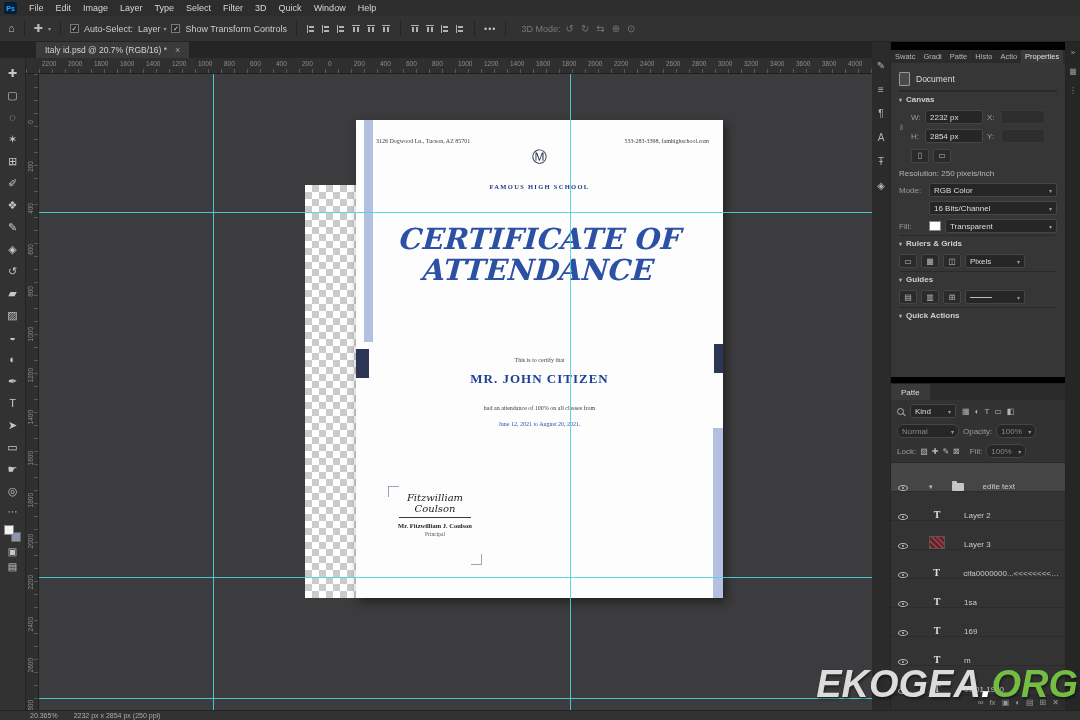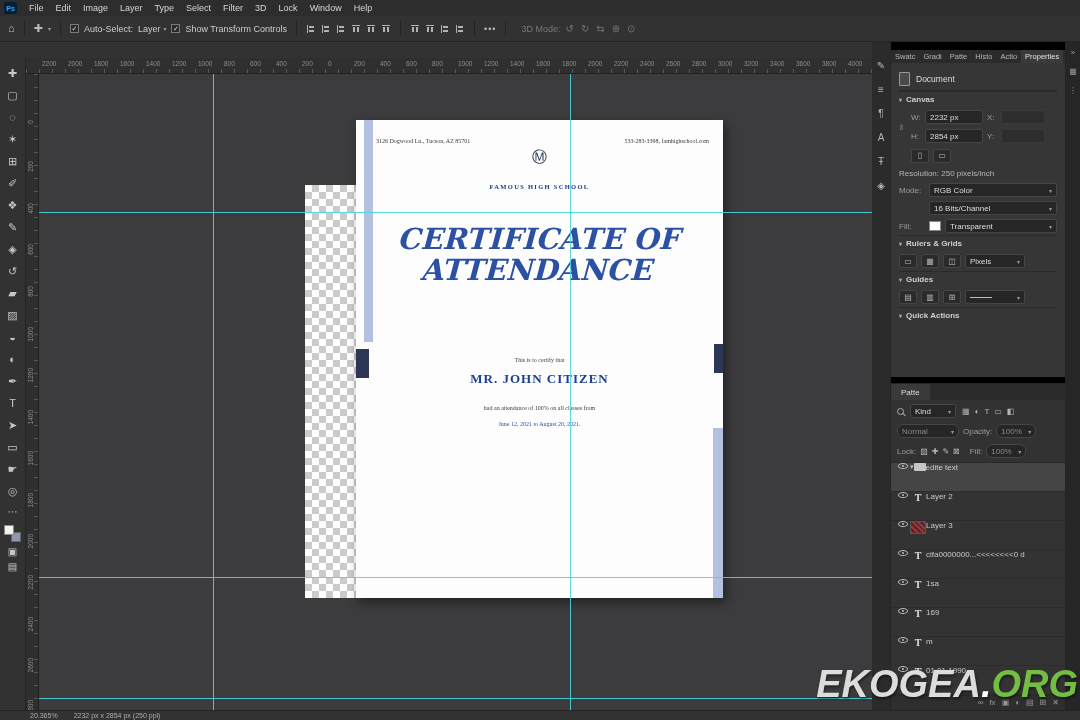--- a/index.html
+++ b/index.html
@@ -153,21 +153,21 @@
   .layers-tab-row { height:16px; background:#2b2b2b; display:flex; }
   .layers-tab { background:#3a3a3a; padding:0 10px; font-size:8px; color:#dddddd; display:flex; align-items:center; }
   .layers-controls { padding:3px 6px; display:flex; flex-direction:column; gap:4px; border-bottom:1px solid #2a2a2a; }
   .lc-row { height:16px; display:flex; align-items:center; gap:4px; }
   .mag-icon { width:7px; height:7px; border:1px solid #aaa; border-radius:50%; position:relative; margin-right:2px; }
   .mag-icon::after { content:''; position:absolute; width:4px; height:1px; background:#aaa;
     transform:rotate(45deg); right:-3px; bottom:-1px; }
   .kind-icon, .lock-icon { font-size:8px; color:#b5b5b5; }
   .lc-lbl { font-size:8px; color:#9c9c9c; }
   .layers-list { flex:1; overflow:hidden; background:#333333; }
-  .layer-row { height:29px; display:flex; align-items:flex-start; gap:0; padding:0 5px;
+  .layer-row { height:29px; display:flex; align-items:flex-end; gap:19px; padding:0 5px;
     border-bottom:1px solid #2c2c2c; background:#333333; }
   .layer-row[data-selected="true"] { background:#454545; }
   .eye-cell { width:14px; display:flex; justify-content:center; }
   .eye-icon { width:10px; height:6px; border:1px solid #bdbdbd; border-radius:50%; position:relative; }
   .eye-icon::after { content:''; position:absolute; left:3px; top:1px; width:2px; height:2px;
     background:#bdbdbd; border-radius:50%; }
   .grp-caret { display:none; font-size:7px; color:#bbb; }
   .folder-icon { display:none; width:12px; height:8px; background:#c6c6c6; border-radius:1px; position:relative; }
   .folder-icon::before { content:''; position:absolute; top:-2px; left:0; width:5px; height:2px;
     background:#c6c6c6; border-radius:1px 1px 0 0; }
@@ -204,21 +204,21 @@
     <div style="display:flex">
 
     <span class="menu-item" style="--i: 0;">File</span>
         <span class="menu-item" style="--i: 1;">Edit</span>
         <span class="menu-item" style="--i: 2;">Image</span>
         <span class="menu-item" style="--i: 3;">Layer</span>
         <span class="menu-item" style="--i: 4;">Type</span>
         <span class="menu-item" style="--i: 5;">Select</span>
         <span class="menu-item" style="--i: 6;">Filter</span>
         <span class="menu-item" style="--i: 7;">3D</span>
-        <span class="menu-item" style="--i: 8;">Lock</span>
+        <span class="menu-item" style="--i: 8;">Quick</span>
         <span class="menu-item" style="--i: 9;">Window</span>
         <span class="menu-item" style="--i: 10;">Help</span>
       </div>
   </div>
 
   <div class="options-bar">
     <span class="opt-icon">⌂</span>
     <span class="separator"></span>
     <span class="opt-icon">✚</span>
     <span class="caret">▾</span>
@@ -250,20 +250,26 @@
     <span style="display:flex;gap:7px">
 
     <span class="icon-3d" style="--i: 0;"><span>↺</span></span>
         <span class="icon-3d" style="--i: 1;"><span>↻</span></span>
         <span class="icon-3d" style="--i: 2;"><span>⇆</span></span>
         <span class="icon-3d" style="--i: 3;"><span>⊕</span></span>
         <span class="icon-3d" style="--i: 4;"><span>⊙</span></span>
       </span>
   </div>
 
+  <div class="tab-bar">
+    <div class="doc-tab">
+      <span class="doc-tab-title">Italy id.psd @ 20.7% (RGB/16) *</span>
+      <span class="doc-tab-close">×</span>
+    </div>
+  </div>
 
   <div class="ruler-h">
 
   <span class="ruler-num" style="--i: 0;">2200</span>
       <span class="ruler-num" style="--i: 1;">2000</span>
       <span class="ruler-num" style="--i: 2;">1800</span>
       <span class="ruler-num" style="--i: 3;">1600</span>
       <span class="ruler-num" style="--i: 4;">1400</span>
       <span class="ruler-num" style="--i: 5;">1200</span>
       <span class="ruler-num" style="--i: 6;">1000</span>
@@ -400,20 +406,26 @@
       <div class="cert-center cert-school">FAMOUS HIGH SCHOOL</div>
       <div class="cert-center cert-title">
         <div>CERTIFICATE OF</div>
         <div>ATTENDANCE</div>
       </div>
       <div class="cert-center cert-certify">This is to certify that</div>
       <div class="cert-center cert-recipient">MR. JOHN CITIZEN</div>
       <div class="cert-center cert-body">had an attendance of 100% on all classes from</div>
       <div class="cert-center cert-date">June 12, 2021 to August 20, 2021.</div>
 
+      <div class="sig sig-left">
+        <span class="sig-script">Fitzwilliam Coulson</span>
+        <span class="sig-line"></span>
+        <span class="sig-name">Mr. Fitzwilliam J. Coulson</span>
+        <span class="sig-title">Principal</span>
+      </div>
     </div>
 
     <div class="guide-v" style="left:174px"></div>
     <div class="guide-v" style="left:531px"></div>
     <div class="guide-h" style="top:138px"></div>
     <div class="guide-h" style="top:503px"></div>
     <div class="guide-h" style="top:624px"></div>
   </div>
 
   <div class="right-region">

